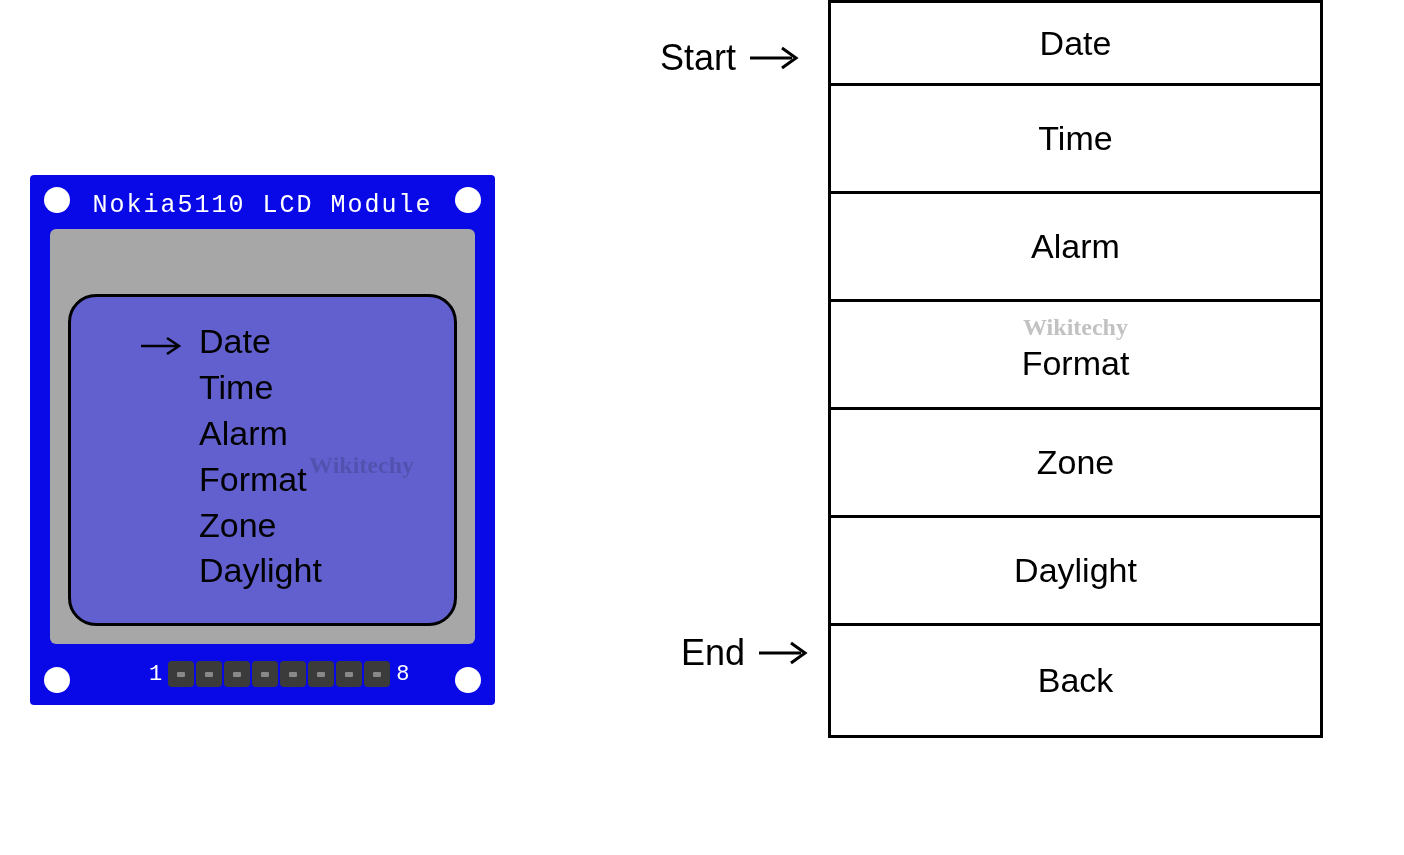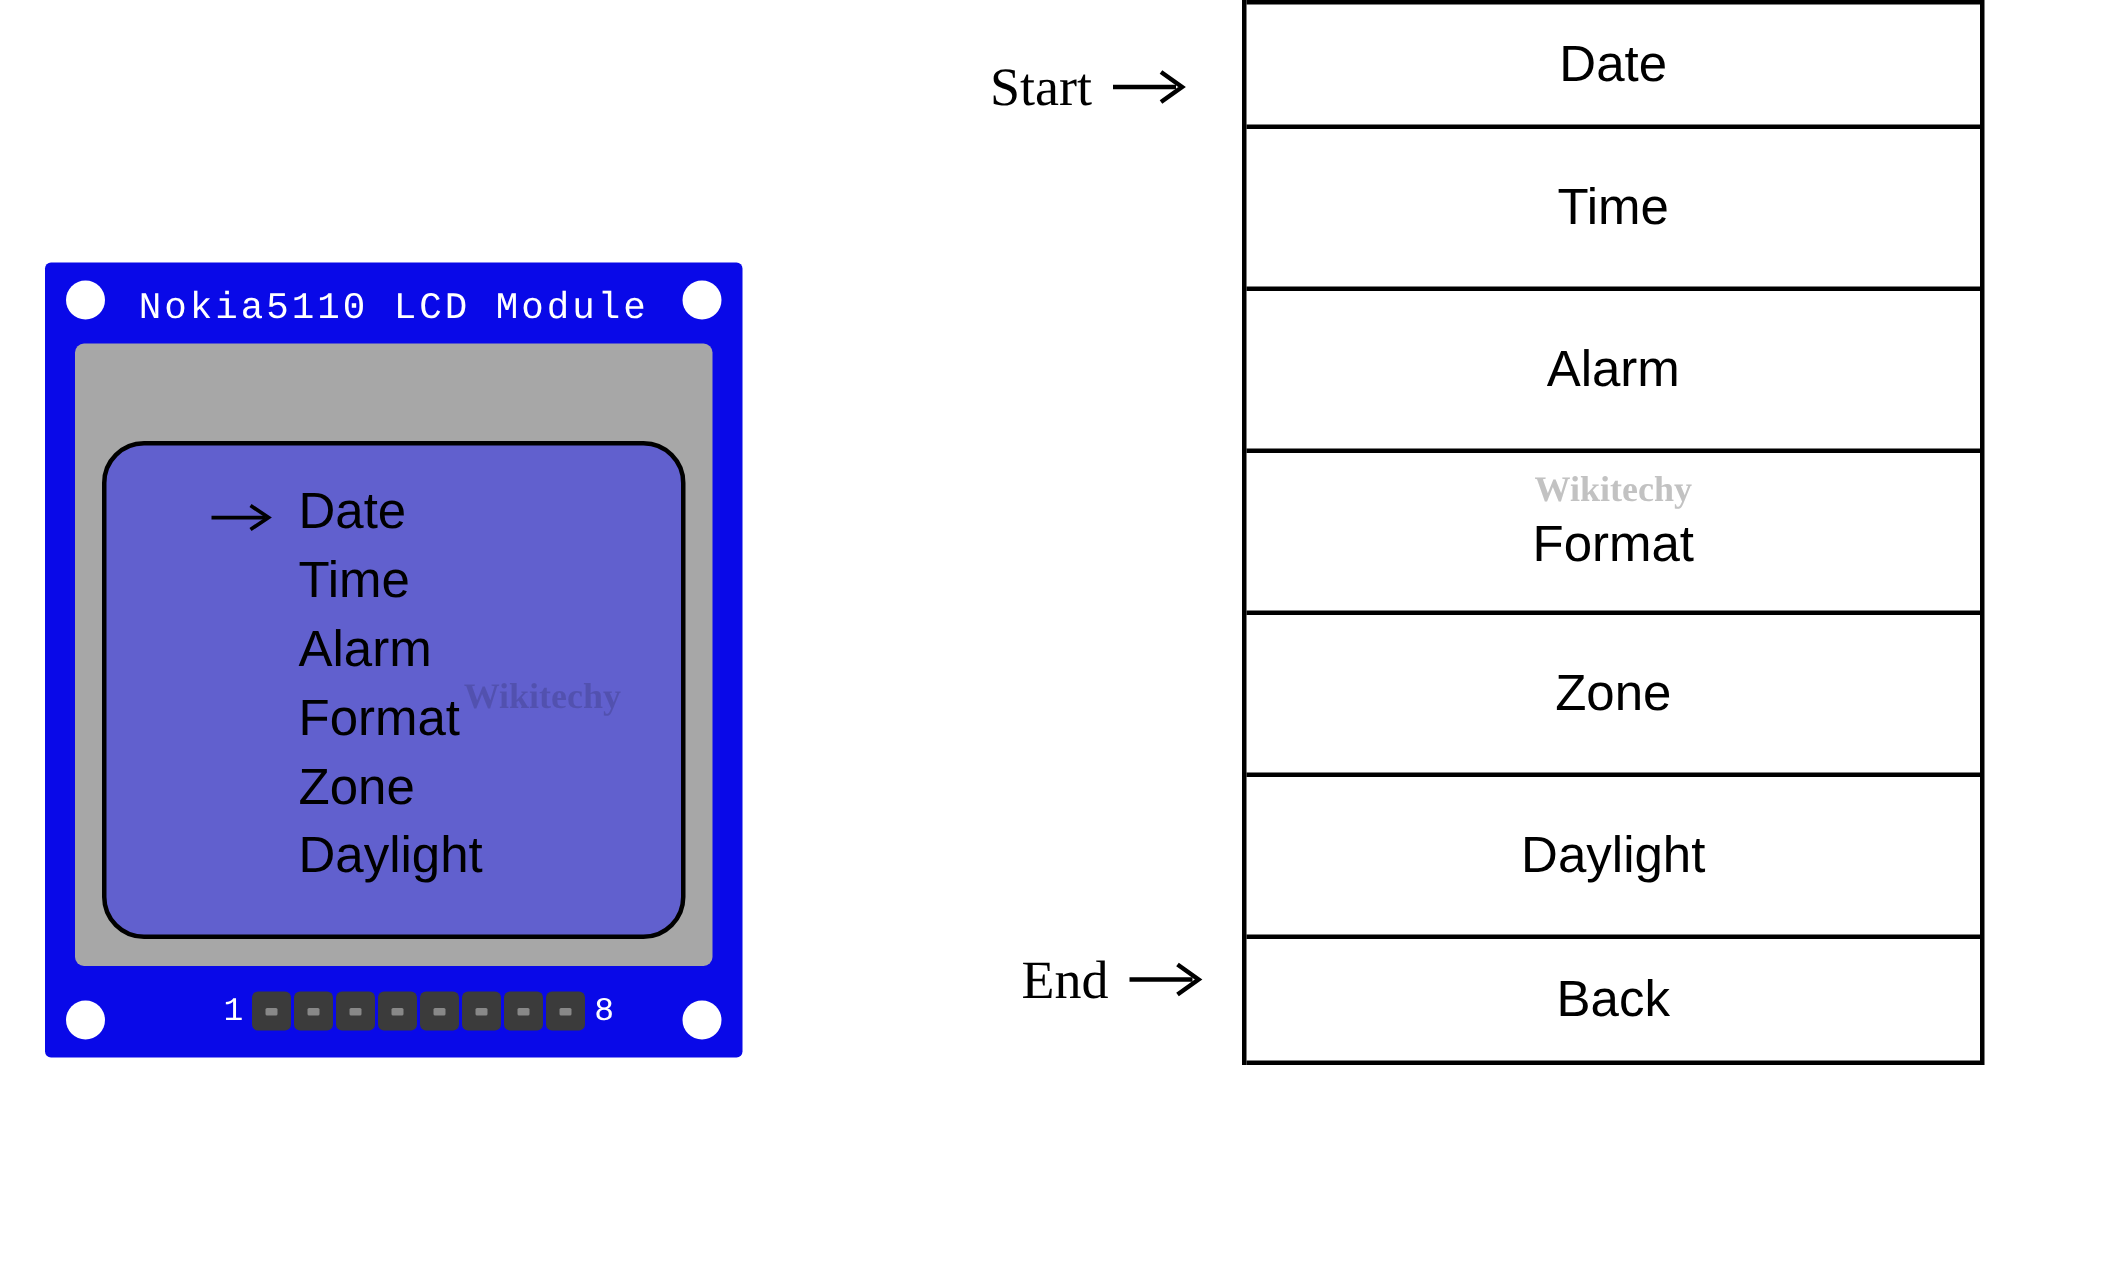--- a/index.html
+++ b/index.html
@@ -150,21 +150,21 @@
       justify-content: center;
       font-size: 34px;
       color: #000;
       position: relative;
     }
     .menu-cell:first-child {
       border-top: 3px solid #000;
       height: 86px;
     }
     .menu-cell:last-child {
-      height: 84px;
+      height: 112px;
     }
     
     .watermark-table {
       position: absolute;
       top: 12px;
       left: 0;
       right: 0;
       text-align: center;
       font-family: Georgia, serif;
       font-size: 24px;
@@ -172,21 +172,20 @@
       font-weight: bold;
     }
     
     .pointer-label {
       position: absolute;
       display: flex;
       align-items: center;
       gap: 12px;
       font-size: 36px;
       color: #000;
-      font-family: Liberation Serif, serif;
     }
     .pointer-start {
       left: 660px;
       top: 37px;
     }
     .pointer-end {
       left: 681px;
       top: 632px;
     }
     .arrow-svg {

